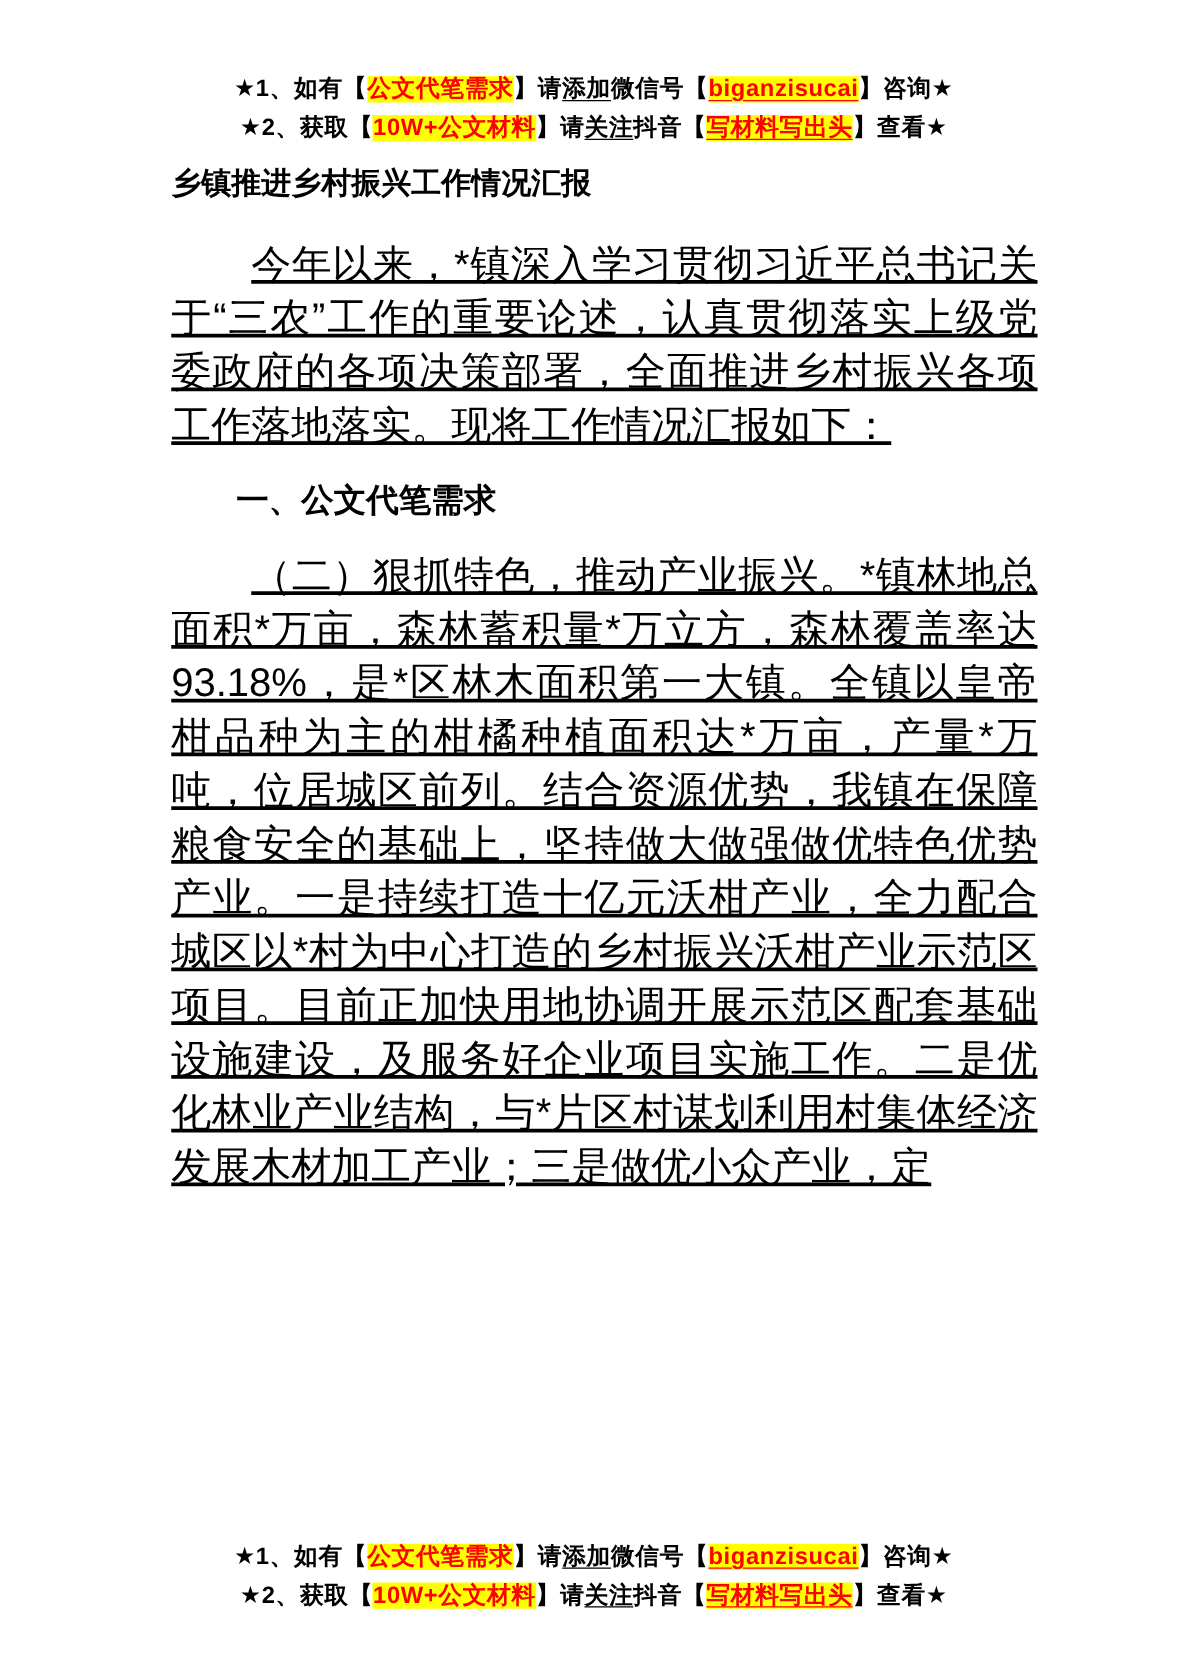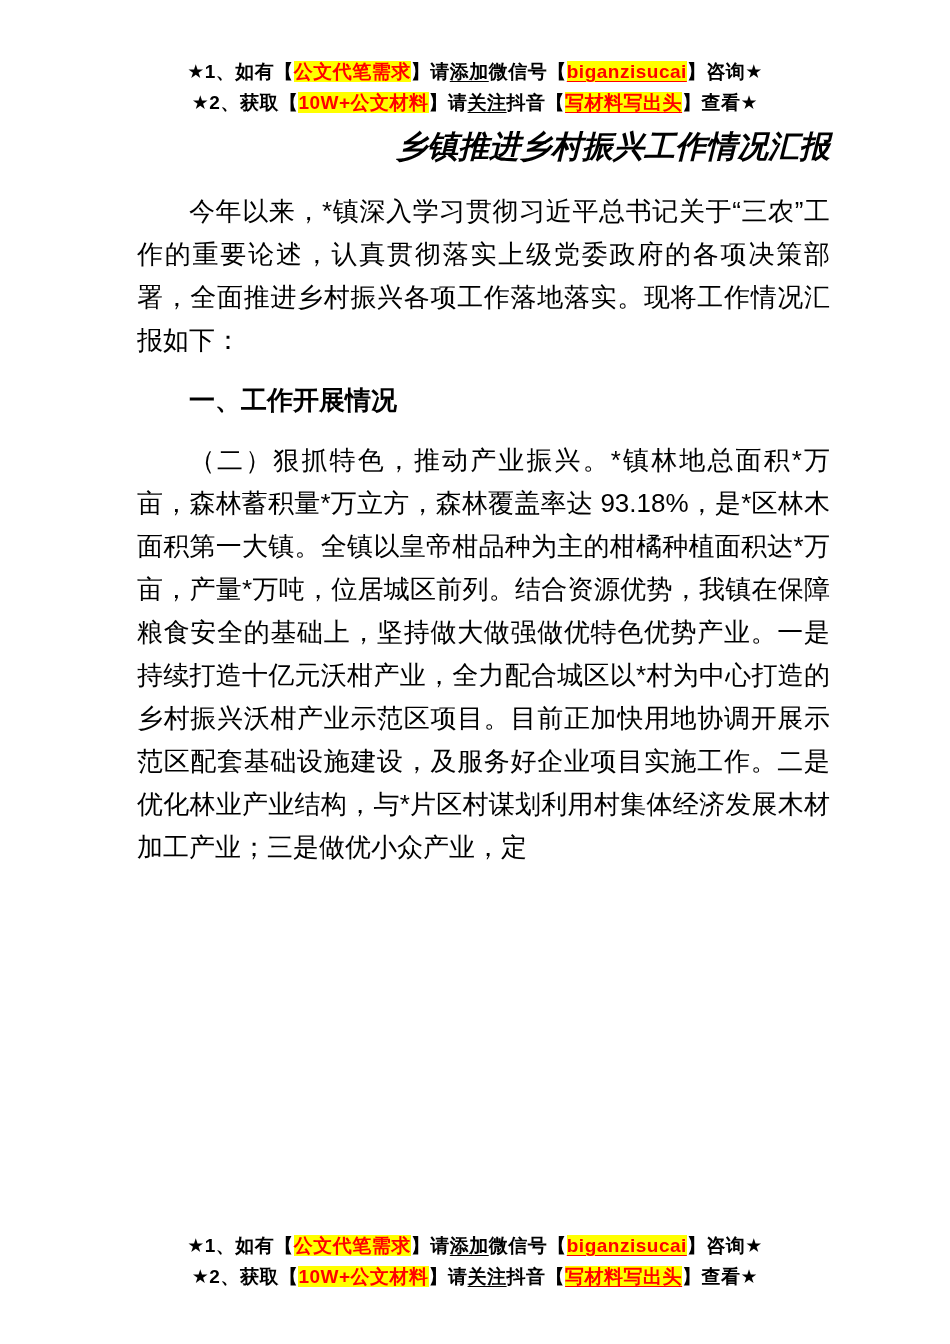--- a/index.html
+++ b/index.html
@@ -36,33 +36,33 @@
   .hl{background:var(--hl-bg);color:var(--hl-text);}
   .ul{text-decoration:underline;text-underline-offset:3px;}
   
   .content{
     position:absolute;
     left:137px;
     width:693px;
     top:122px;
   }
   .doc-title{
-    font-size:31px;
+    font-size:24px;
     font-weight:700;
-    text-align:right;
+    text-align:left;
     margin:0 0 18px 0;
     line-height:50px;
-    font-style:italic;
   }
   .para{
-    font-size:26px;
+    font-size:32px;
     line-height:43px;
     text-align:justify;
     text-indent:2em;
     margin:0 0 17px 0;
+    text-decoration:underline;
   }
   .section-heading{
     font-size:26px;
     font-weight:700;
     line-height:43px;
     text-indent:2em;
     margin:3px 0 17px 0;
   }
 </style>
 </head>
@@ -71,21 +71,21 @@
 <div class="page">
 
   <div class="notice header">
     <p><span>★1、如有【</span><span class="hl">公文代笔需求</span><span>】请</span><span class="ul">添加</span><span>微信号【</span><span class="hl ul">biganzisucai</span><span>】咨询★</span></p>
     <p><span>★2、获取【</span><span class="hl">10W+公文材料</span><span>】请</span><span class="ul">关注</span><span>抖音【</span><span class="hl ul">写材料写出头</span><span>】查看★</span></p>
   </div>
 
   <div class="content">
     <h1 class="doc-title">乡镇推进乡村振兴工作情况汇报</h1>
     <p class="para">今年以来，*镇深入学习贯彻习近平总书记关于“三农”工作的重要论述，认真贯彻落实上级党委政府的各项决策部署，全面推进乡村振兴各项工作落地落实。现将工作情况汇报如下：</p>
-    <h2 class="section-heading">一、工作开展情况</h2>
+    <h2 class="section-heading">一、公文代笔需求</h2>
     <p class="para">（二）狠抓特色，推动产业振兴。*镇林地总面积*万亩，森林蓄积量*万立方，森林覆盖率达 93.18%，是*区林木面积第一大镇。全镇以皇帝柑品种为主的柑橘种植面积达*万亩，产量*万吨，位居城区前列。结合资源优势，我镇在保障粮食安全的基础上，坚持做大做强做优特色优势产业。一是持续打造十亿元沃柑产业，全力配合城区以*村为中心打造的乡村振兴沃柑产业示范区项目。目前正加快用地协调开展示范区配套基础设施建设，及服务好企业项目实施工作。二是优化林业产业结构，与*片区村谋划利用村集体经济发展木材加工产业；三是做优小众产业，定</p>
   </div>
 
   <div class="notice footer">
     <p><span>★1、如有【</span><span class="hl">公文代笔需求</span><span>】请</span><span class="ul">添加</span><span>微信号【</span><span class="hl ul">biganzisucai</span><span>】咨询★</span></p>
     <p><span>★2、获取【</span><span class="hl">10W+公文材料</span><span>】请</span><span class="ul">关注</span><span>抖音【</span><span class="hl ul">写材料写出头</span><span>】查看★</span></p>
   </div>
 
 </div>
 

